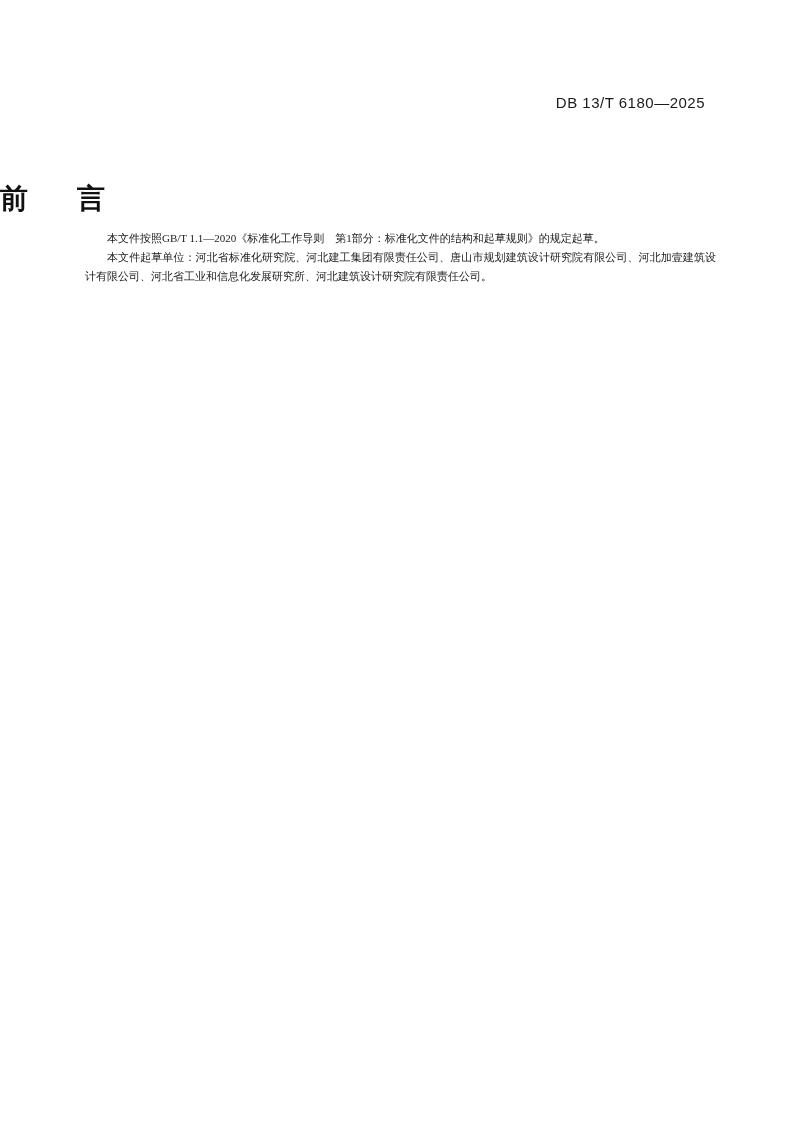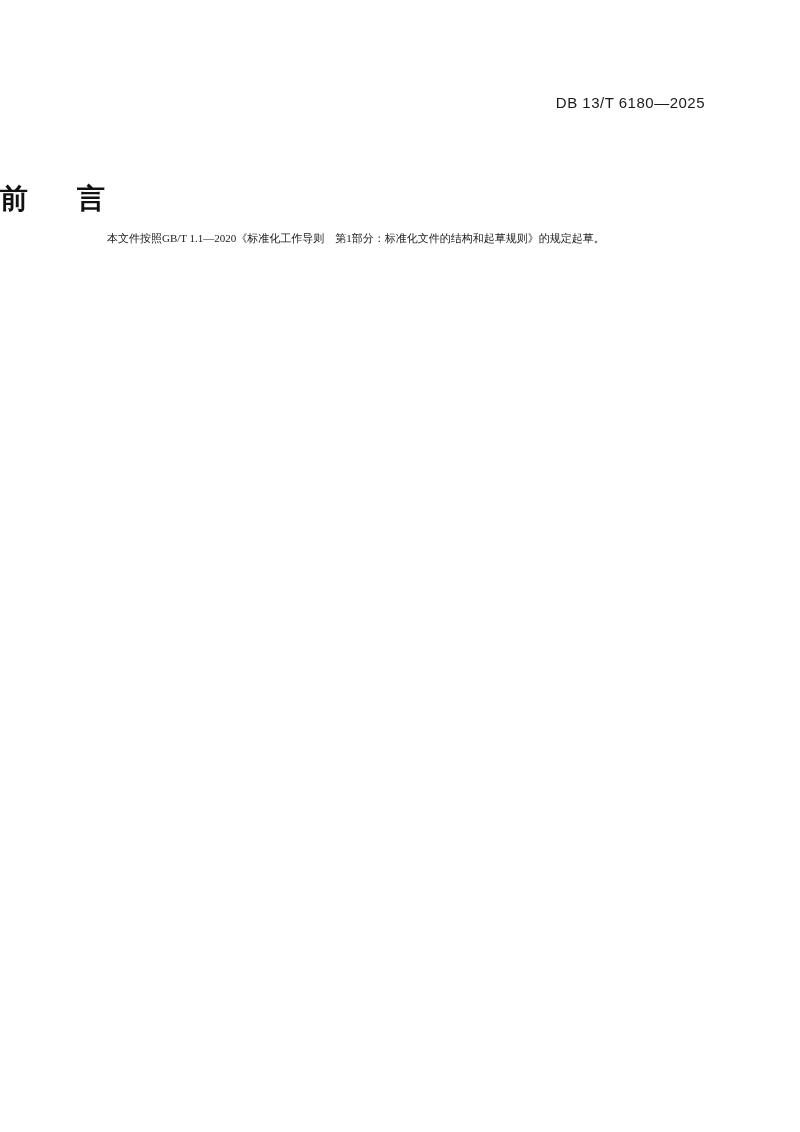--- a/index.html
+++ b/index.html
@@ -64,17 +64,18 @@
 <body>
 
 <div class="page">
 
   <div class="doc-code">DB 13/T 6180—2025</div>
 
   <div class="foreword-title">前 言</div>
 
   <section class="body-text">
     <p>本文件按照GB/T 1.1—2020《标准化工作导则　第1部分：标准化文件的结构和起草规则》的规定起草。</p>
+    <p>本文件起草单位：河北省标准化研究院、河北建工集团有限责任公司、唐山市规划建筑设计研究院有限公司、河北加壹建筑设计有限公司、河北省工业和信息化发展研究所、河北建筑设计研究院有限责任公司。</p>
   </section>
 
   <div class="page-number">I</div>
 
 </div>
 
 </body></html>

